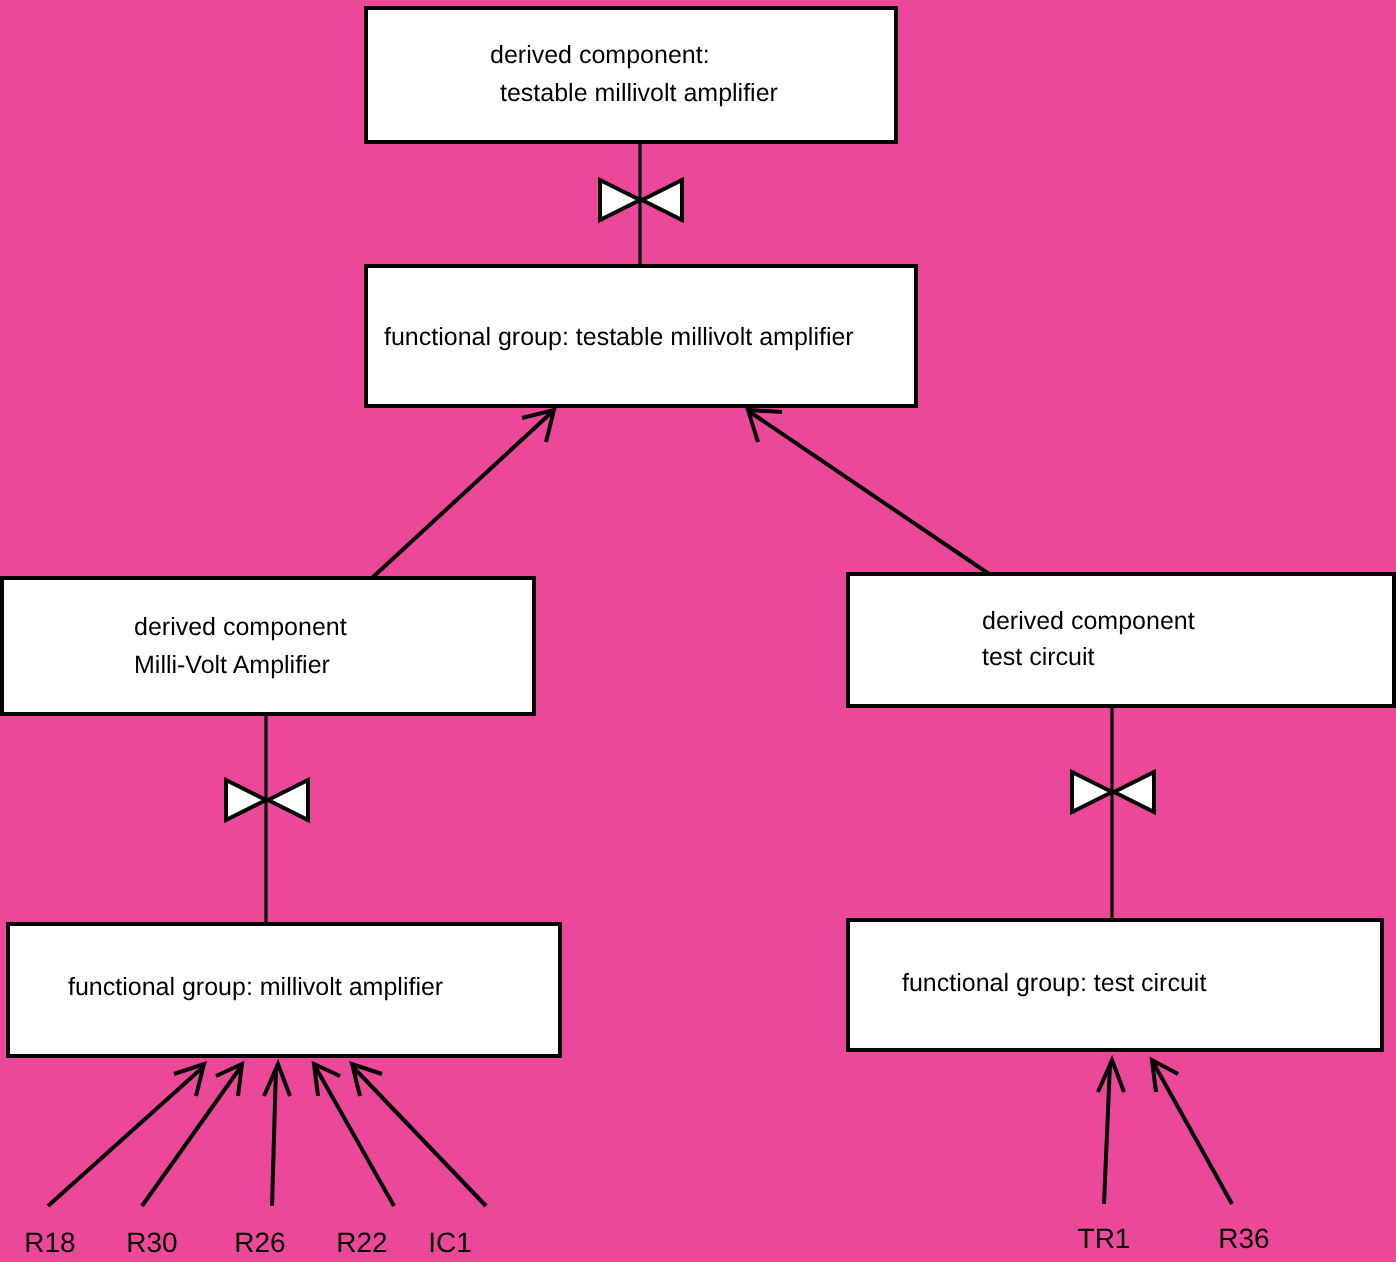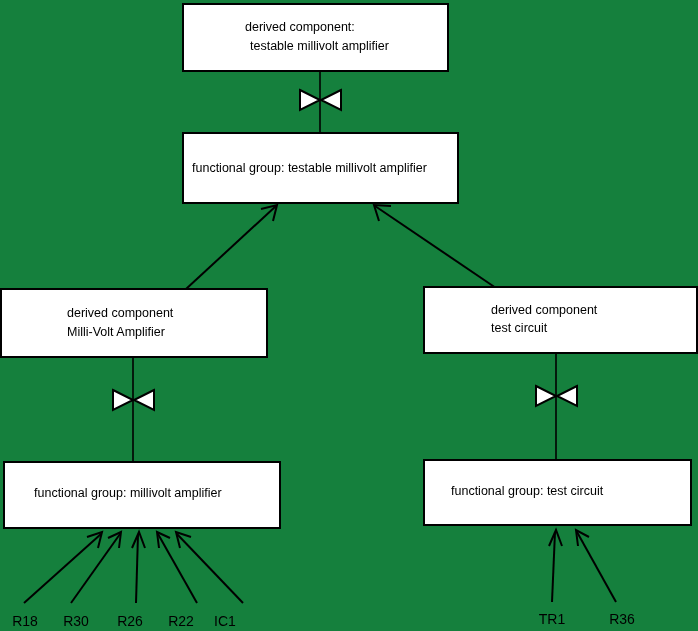--- a/index.html
+++ b/index.html
@@ -11,21 +11,21 @@
   body {
     width: 698px;
     height: 631px;
     overflow: hidden;
     font-family: "Liberation Sans", sans-serif;
   }
   #diagram-root {
     position: relative;
     width: 698px;
     height: 631px;
-    background: #15803d;
+    background: #ec4899;
   }
   svg#diagram-canvas {
     display: block;
     width: 698px;
     height: 631px;
   }
   .box-rect {
     fill: #ffffff;
     stroke: #000000;
     stroke-width: 2;

